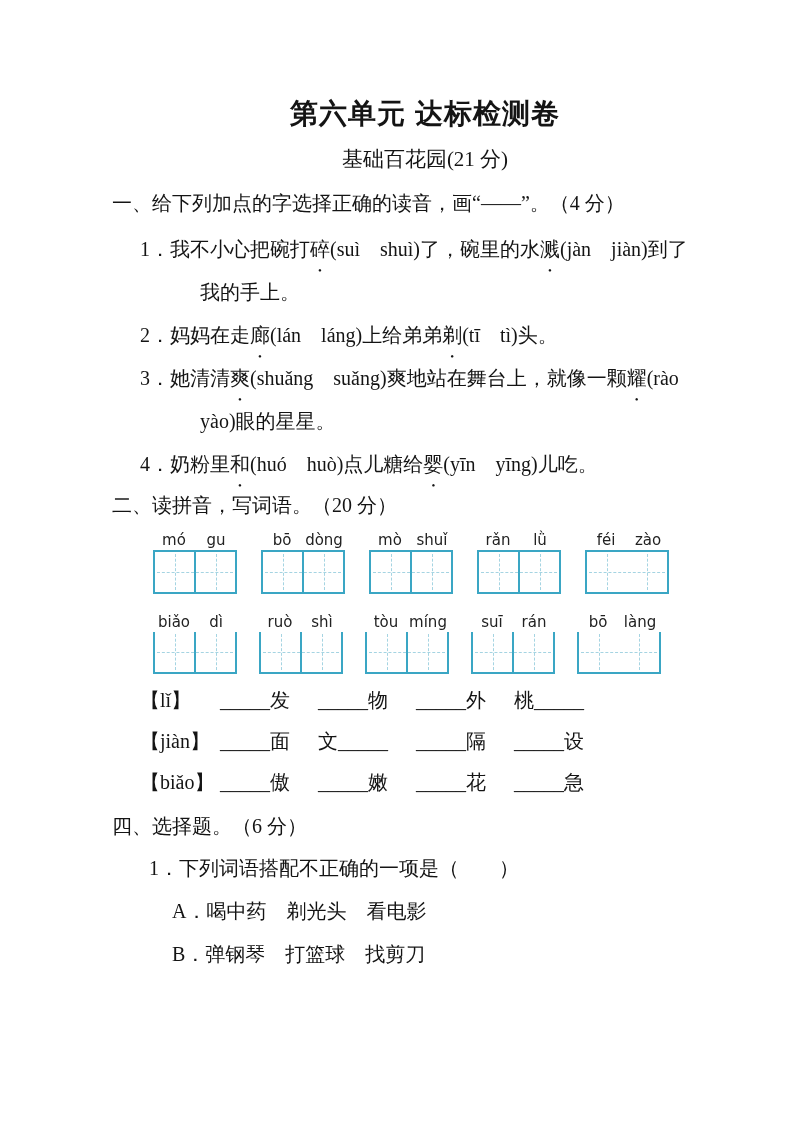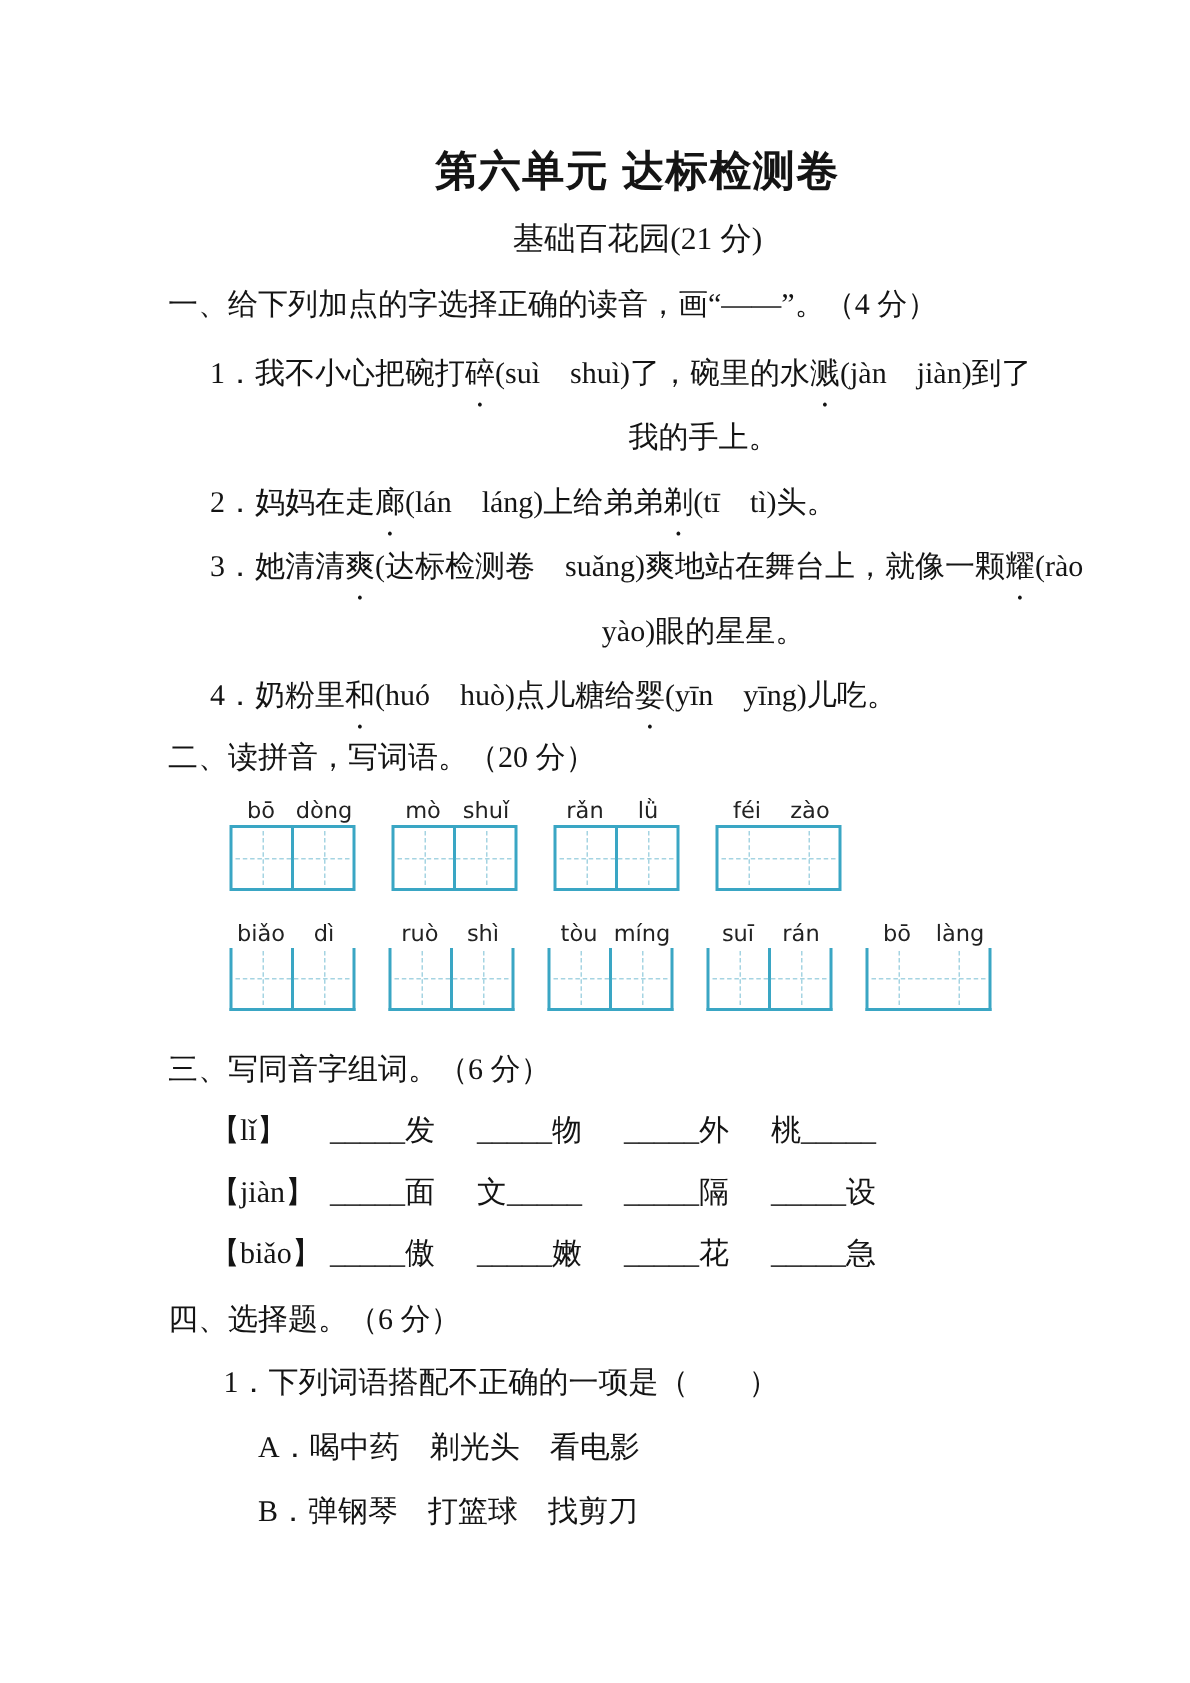--- a/index.html
+++ b/index.html
@@ -14,21 +14,21 @@
     letter-spacing:1px;
   }
   .subtitle{font-size:21px;line-height:30px;text-align:center;margin-top:16px;}
   .sec-heading{font-size:20px;line-height:30px;white-space:pre-wrap;}
   #sec1-heading{margin-top:14px;}
   #sec2-heading{margin-top:4px;}
   #sec3-heading{margin-top:24px;}
   #sec4-heading{margin-top:8px;}
   .items{margin-top:10px;}
   .item-line{font-size:20px;line-height:43px;margin-left:28px;white-space:pre-wrap;}
-  .item-line.cont{margin-left:88px;text-align:center;}
+  .item-line.cont{margin-left:88px;}
   .dot{position:relative;display:inline-block;}
   .dot::after{
     content:'\2022';position:absolute;left:50%;transform:translateX(-50%);
     bottom:-0.42em;font-size:11px;line-height:1;color:#141414;
   }
   
   .grid-row{display:flex;gap:24px;margin-left:41px;}
   .grid-row.first{margin-top:8px;}
   .grid-row.second{margin-top:16px;gap:22px;}
   .group{width:84px;}
@@ -67,30 +67,40 @@
 <div class="page">
 
   <div class="title">第六单元 达标检测卷</div>
   <div class="subtitle">基础百花园(21 分)</div>
 
   <div class="sec-heading" id="sec1-heading">一、给下列加点的字选择正确的读音，画“——”。（4 分）</div>
   <div class="items">
     <div class="item-line"><span>1．</span><span><span>我不小心把碗打</span><span class="dot">碎</span><span>(suì　shuì)了，碗里的水</span><span class="dot">溅</span><span>(jàn　jiàn)到了</span></span></div>
     <div class="item-line cont"><span><span>我的手上。</span></span></div>
     <div class="item-line"><span>2．</span><span><span>妈妈在走</span><span class="dot">廊</span><span>(lán　láng)上给弟弟</span><span class="dot">剃</span><span>(tī　tì)头。</span></span></div>
-    <div class="item-line"><span>3．</span><span><span>她清清</span><span class="dot">爽</span><span>(达标检测卷　suǎng)爽地站在舞台上，就像一颗</span><span class="dot">耀</span><span>(rào</span></span></div>
+    <div class="item-line"><span>3．</span><span><span>她清清</span><span class="dot">爽</span><span>(shuǎng　suǎng)爽地站在舞台上，就像一颗</span><span class="dot">耀</span><span>(rào</span></span></div>
     <div class="item-line cont"><span><span>yào)眼的星星。</span></span></div>
     <div class="item-line"><span>4．</span><span><span>奶粉里</span><span class="dot">和</span><span>(huó　huò)点儿糖给</span><span class="dot">婴</span><span>(yīn　yīng)儿吃。</span></span></div>
   </div>
 
   <div class="sec-heading" id="sec2-heading">二、读拼音，写词语。（20 分）</div>
 
   <div class="grid-row first">
     <div class="group">
       <div class="pin">
+          <span>mó</span>
+          <span>gu</span>
+        </div>
+      <div class="tian">
+          <div class="cell"></div>
+          <div class="cell"></div>
+        </div>
+    </div>
+    <div class="group">
+      <div class="pin">
           <span>bō</span>
           <span>dòng</span>
         </div>
       <div class="tian">
           <div class="cell"></div>
           <div class="cell"></div>
         </div>
     </div>
     <div class="group">
       <div class="pin">
@@ -170,21 +180,20 @@
           <span>bō</span>
           <span>làng</span>
         </div>
       <div class="tian no-top no-mid">
           <div class="cell"></div>
           <div class="cell"></div>
         </div>
     </div>
   </div>
 
-  <div class="sec-heading" id="sec3-heading">三、写同音字组词。（6 分）</div>
   <div class="s3rows">
     <div class="s3row">
       <span class="lab">【lǐ】</span>
       <span class="blank">_____发</span>
       <span class="blank">_____物</span>
       <span class="blank">_____外</span>
       <span class="blank">桃_____</span>
     </div>
     <div class="s3row">
       <span class="lab">【jiàn】</span>

